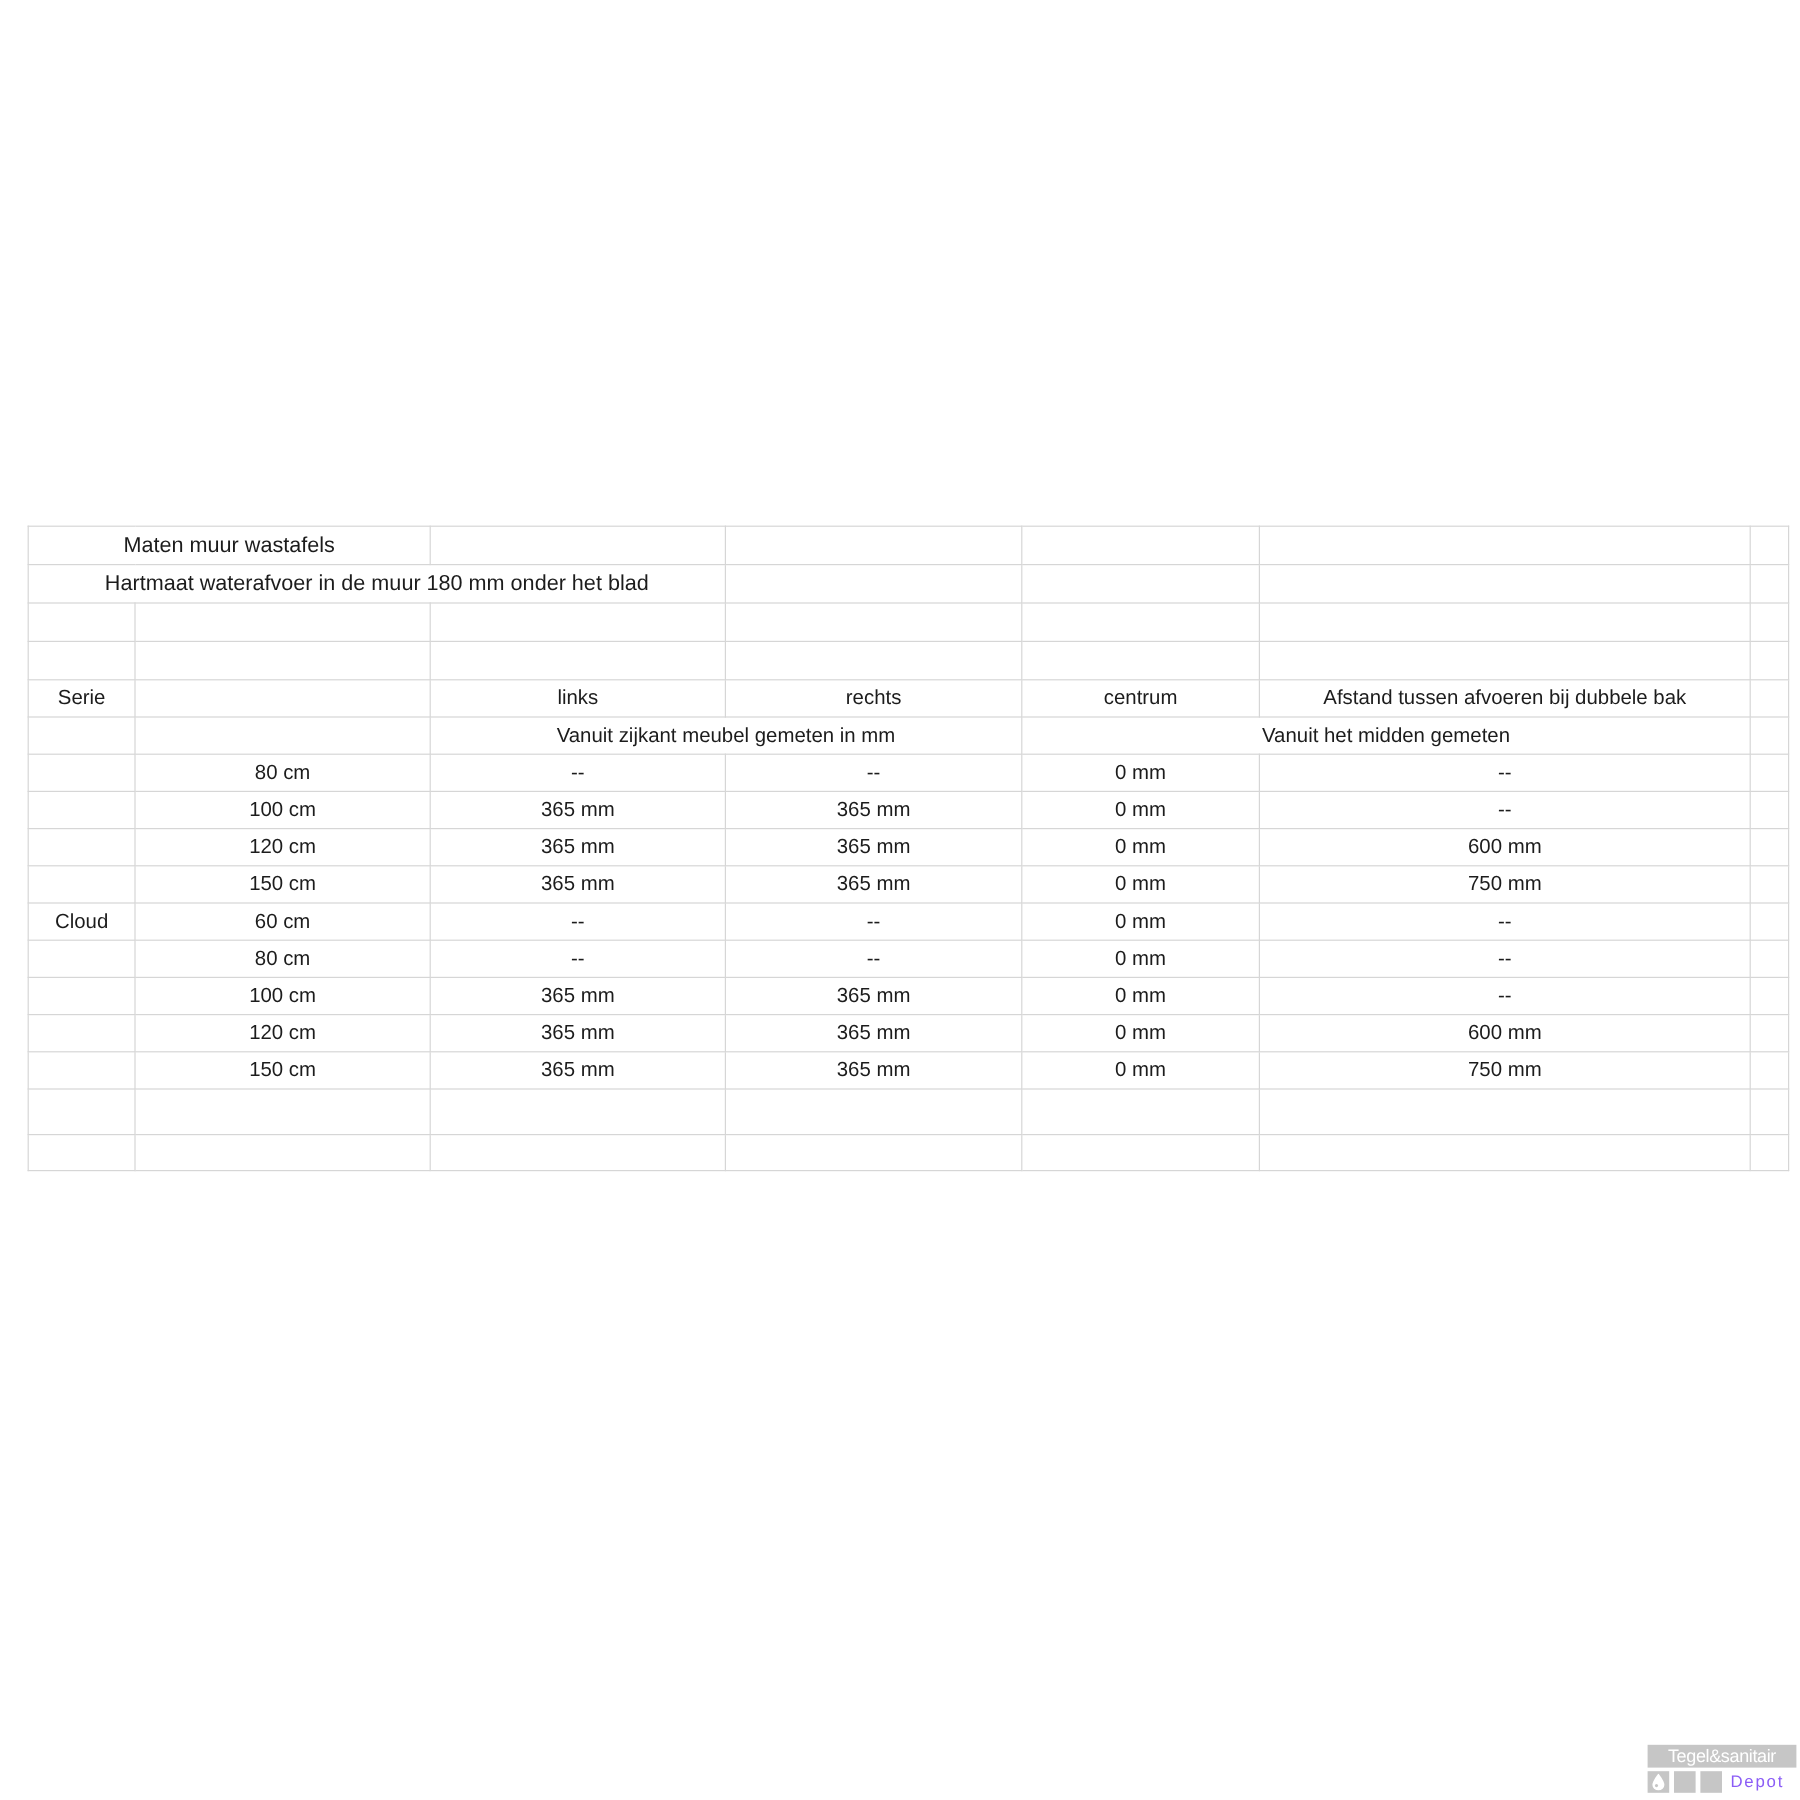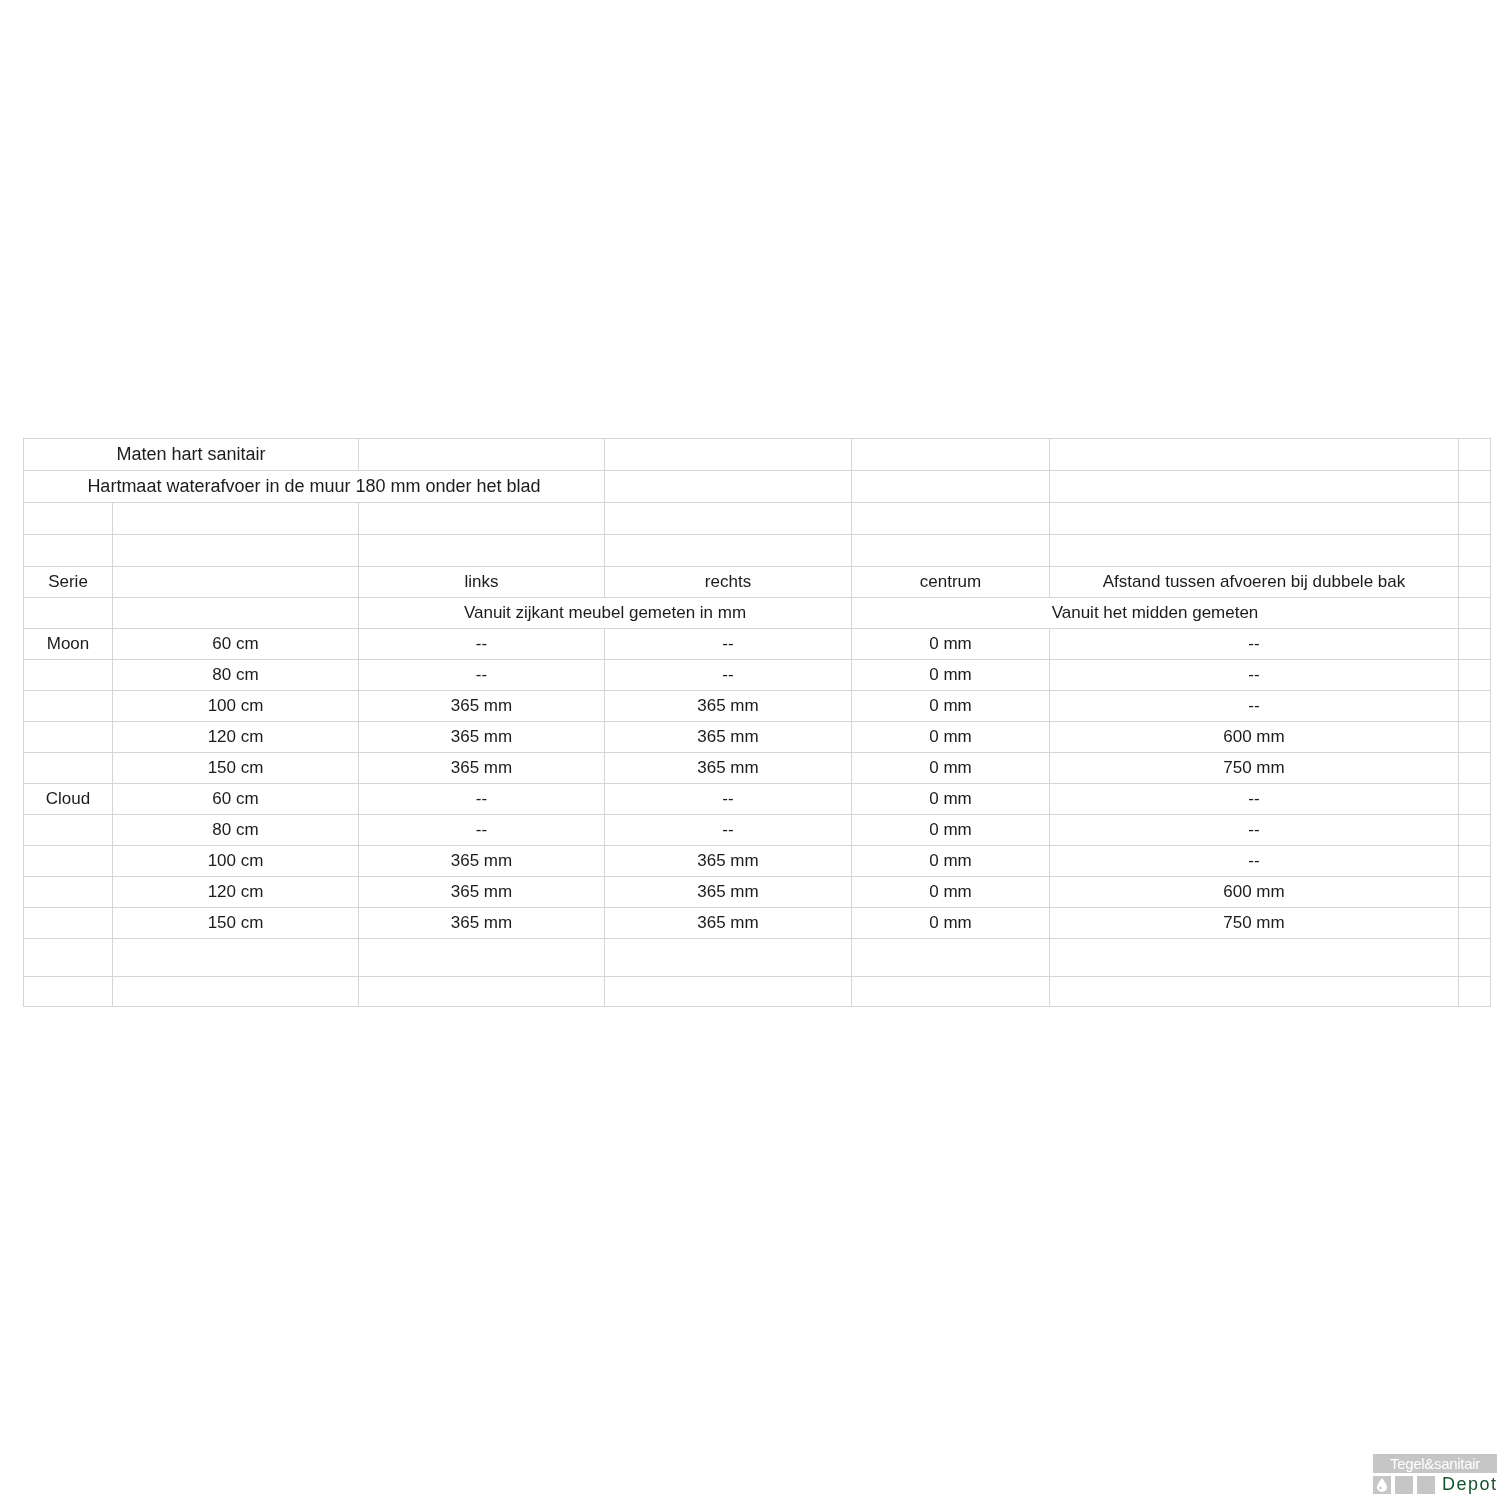--- a/index.html
+++ b/index.html
@@ -29,39 +29,39 @@
   
   .logo{position:absolute;left:1373px;top:1454px;width:124px;}
   .logo-bar{
     background:#c6c6c6;color:#ffffff;
     font-weight:normal;font-size:15px;line-height:19px;height:19px;
     letter-spacing:-0.3px;text-align:center;
   }
   .logo-row{display:flex;align-items:center;margin-top:2px;height:19px;}
   .logo-sq{width:18px;height:18px;background:#c6c6c6;margin-right:4px;flex:0 0 auto;
            display:flex;align-items:center;justify-content:center;}
-  .logo-depot{color:#14532d;font-size:18px;line-height:19px;letter-spacing:1.5px;margin-left:3px;}
+  .logo-depot{color:#8b5cf6;font-size:14px;line-height:19px;letter-spacing:1.5px;margin-left:3px;}
 </style>
 </head>
 <body>
 
 <table class="sheet">
   <colgroup>
     <col style="width:89px">
       <col style="width:246px">
       <col style="width:246px">
     <col style="width:247px">
       <col style="width:198px">
       <col style="width:409px">
     <col style="width:32px">
   </colgroup>
 
   <tbody>
       <tr style="height:32px">
-    <td colspan="2" class="note">Maten hart  sanitair</td>
+    <td colspan="2" class="note">Maten muur  wastafels</td>
     <td class="seltop"></td>
     <td></td>
     <td></td>
     <td></td>
     <td class="gend"></td>
   </tr>
 
   <tr style="height:32px">
     <td colspan="3" class="note">Hartmaat waterafvoer in de muur 180 mm onder het blad</td>
     <td></td>
@@ -101,29 +101,20 @@
   </tr>
 
   <tr style="height:31px">
     <td></td>
     <td></td>
     <td colspan="2" class="tk">Vanuit zijkant meubel gemeten in mm</td>
     <td colspan="2" class="tk">Vanuit het midden gemeten</td>
     <td class="gend"></td>
   </tr>
 
-  <tr style="height:31px">
-    <td class="lft">Moon</td>
-    <td class="sz">60 cm</td>
-    <td class="tk">--</td>
-    <td class="tk">--</td>
-    <td class="tk">0 mm</td>
-    <td class="tk">--</td>
-    <td class="gend"></td>
-  </tr>
   <tr style="height:31px">
     <td class="lft"></td>
     <td class="sz">80 cm</td>
     <td class="tk">--</td>
     <td class="tk">--</td>
     <td class="tk">0 mm</td>
     <td class="tk">--</td>
     <td class="gend"></td>
   </tr>
   <tr style="height:31px">

